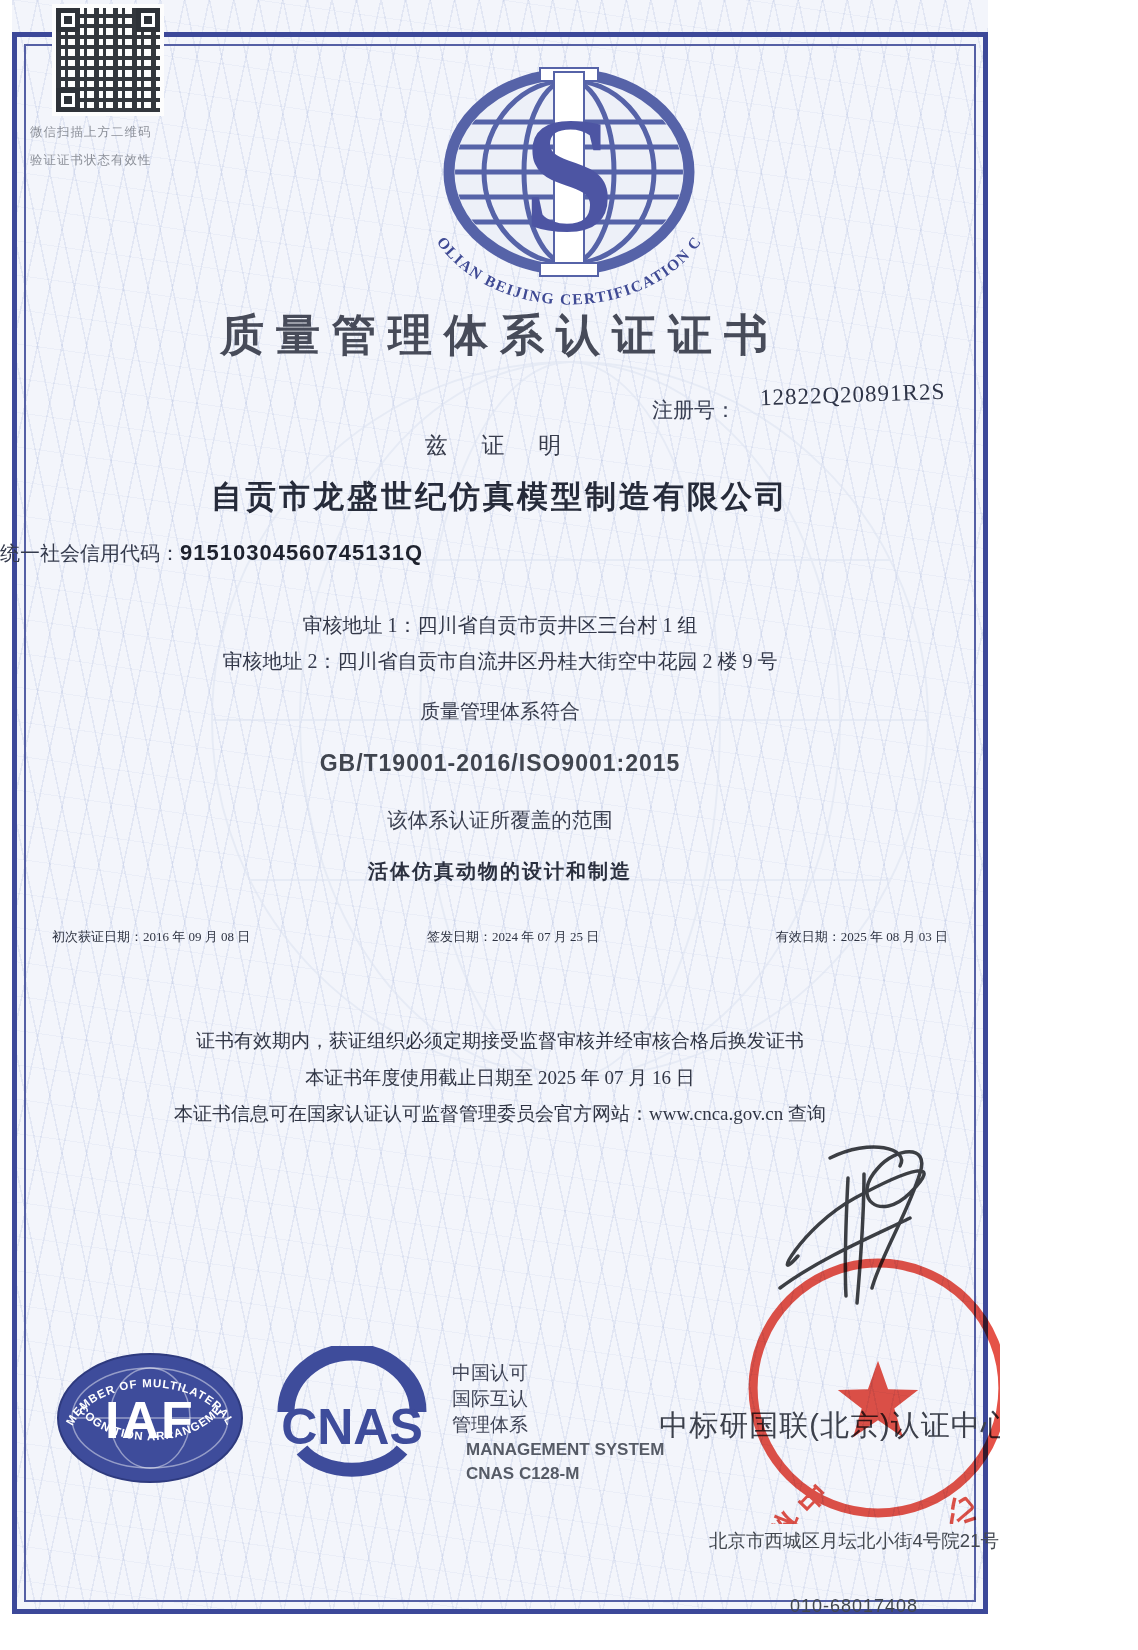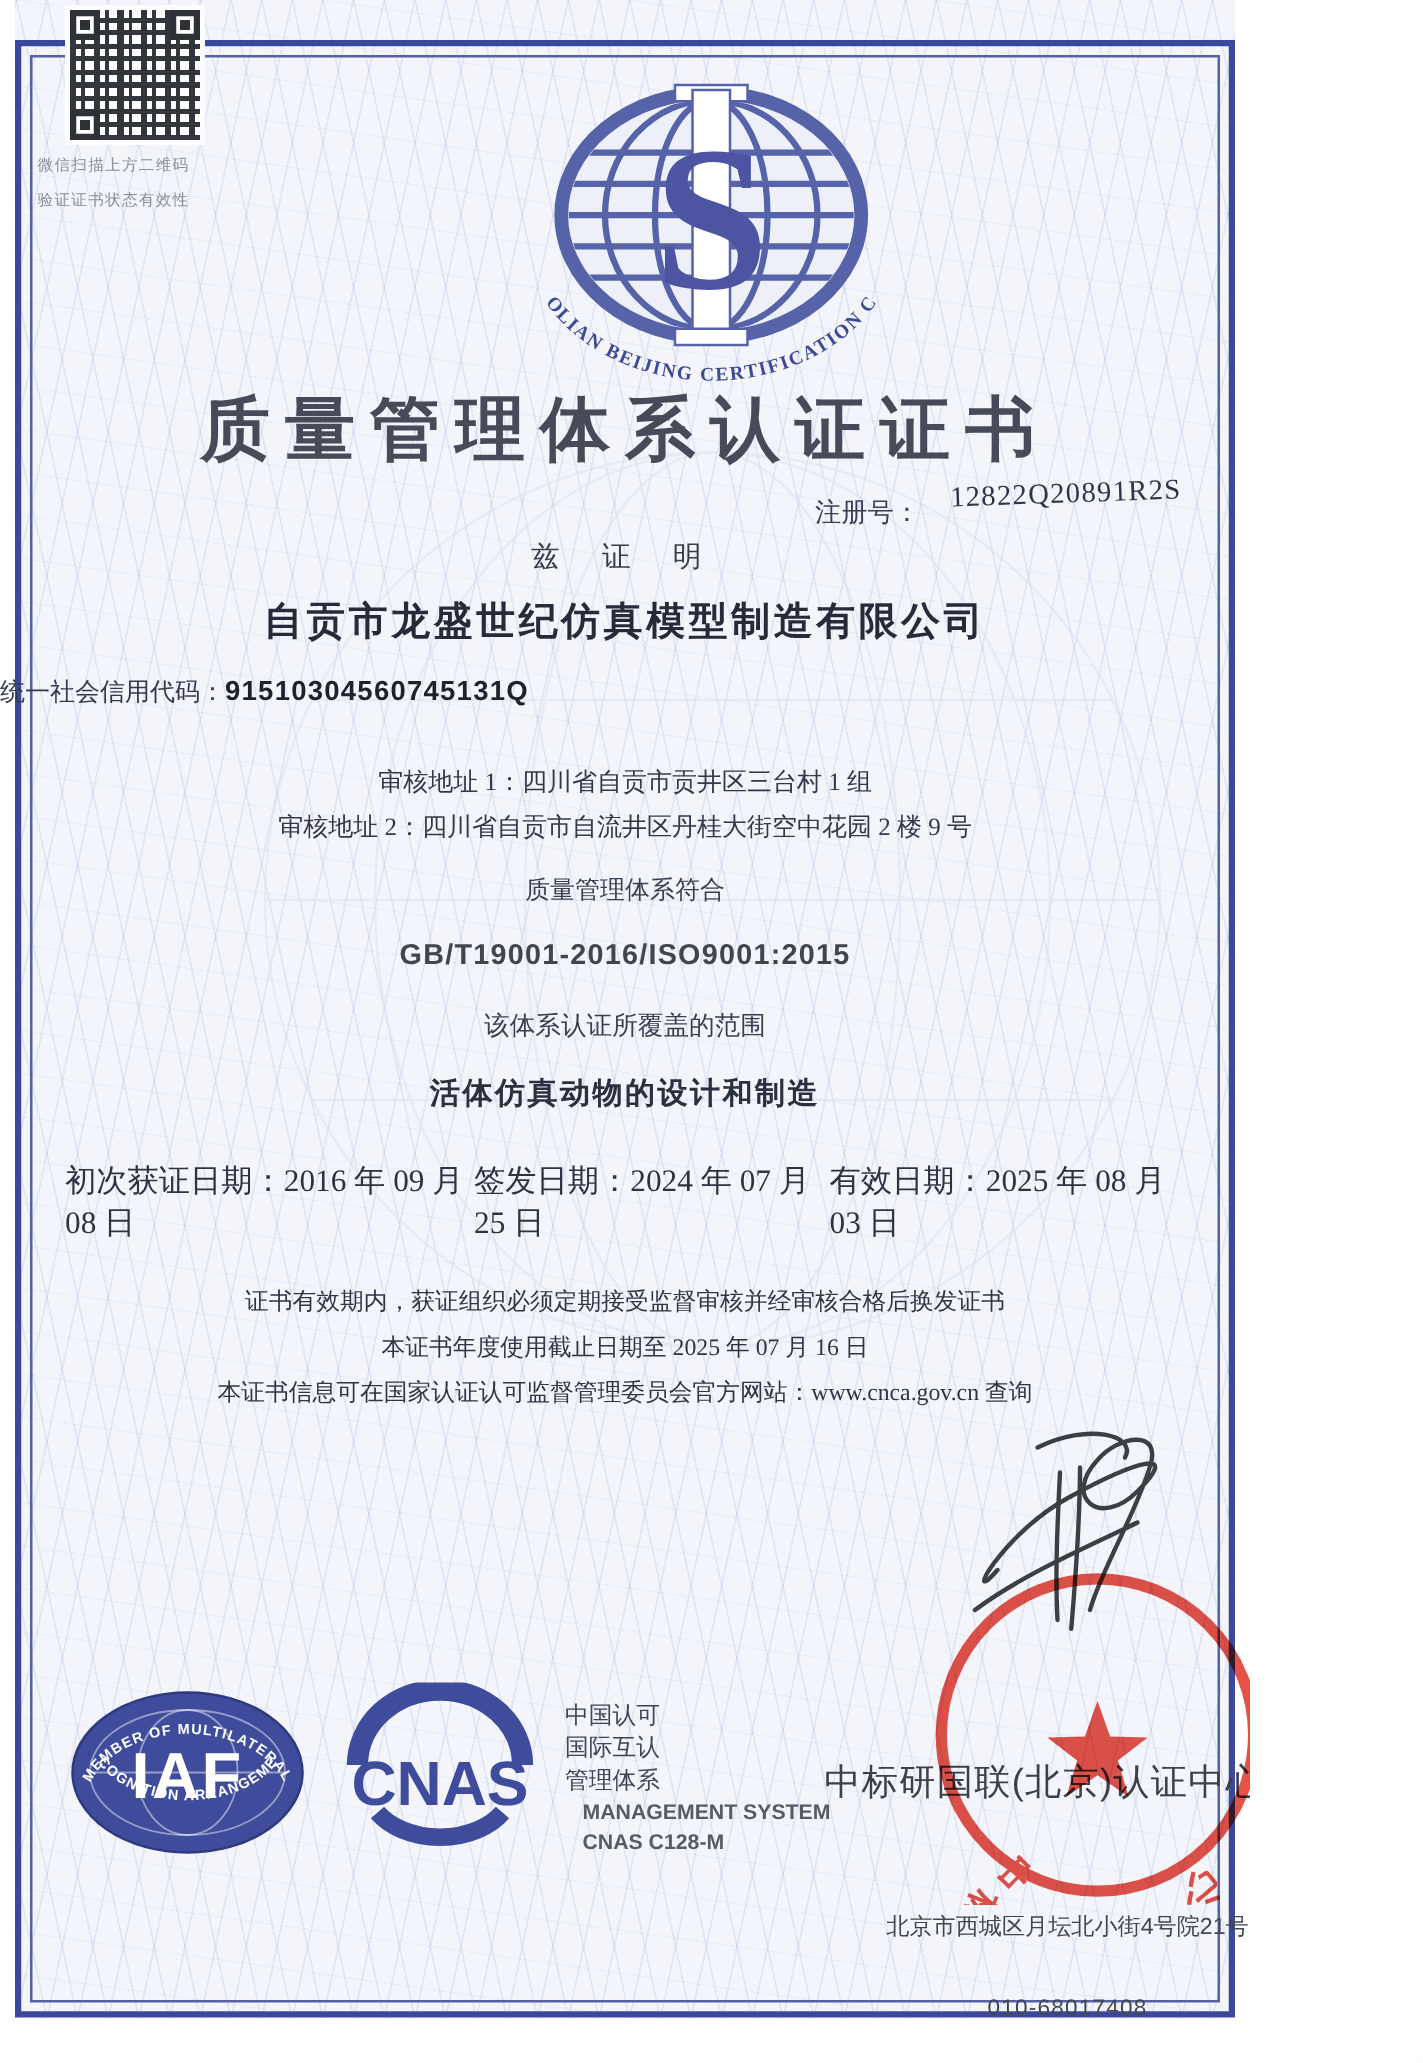--- a/index.html
+++ b/index.html
@@ -35,21 +35,21 @@
   .f-tl{left:0;top:0}.f-tr{right:0;top:0}.f-bl{left:0;bottom:0}
   .qr-cap{position:absolute;left:30px;width:170px;font-size:12.5px;letter-spacing:1px;color:#8b8f98;font-family:"Liberation Sans",sans-serif;}
   .qr-cap1{top:124px;} .qr-cap2{top:152px;}
 
   
   .csi-logo{position:absolute;left:408px;top:60px;}
 
   .title{
     position:absolute;left:0;right:0;top:306px;text-align:center;
     font-family:"Liberation Sans","DejaVu Sans",sans-serif;font-weight:700;
-    font-size:56px;letter-spacing:12px;color:#474b59;
+    font-size:44px;letter-spacing:12px;color:#474b59;
   }
   .reg-label{position:absolute;left:652px;top:396px;font-size:21px;color:#3a4054;}
   .reg-value{
     position:absolute;left:760px;top:382px;font-size:23px;color:#2f3548;
     font-family:"Liberation Serif",serif;transform:rotate(-2deg);letter-spacing:1px;
   }
   .certify{position:absolute;left:0;right:0;top:430px;text-align:center;font-size:23px;letter-spacing:14px;color:#383d4d;}
   .company{
     position:absolute;left:0;right:0;top:476px;text-align:center;
     font-family:"Liberation Sans","DejaVu Sans",sans-serif;font-weight:700;font-size:31px;letter-spacing:3px;color:#262b3a;
@@ -59,25 +59,25 @@
   .addr{position:absolute;left:0;right:0;text-align:center;font-size:20px;color:#333849;}
   .addr-1{top:576px}.addr-2{top:612px}.addr-3{top:648px}
   .conformity{position:absolute;left:0;right:0;top:698px;text-align:center;font-size:20px;color:#3a3f50;font-family:"Liberation Sans",sans-serif;}
   .standard{
     position:absolute;left:0;right:0;top:750px;text-align:center;
     font-family:"Liberation Sans",sans-serif;font-weight:700;font-size:23px;letter-spacing:1px;color:#40454f;
   }
   .scope-heading{position:absolute;left:0;right:0;top:806px;text-align:center;font-size:20.5px;color:#3a3f50;font-family:"Liberation Sans",sans-serif;}
   .scope{
     position:absolute;left:0;right:0;top:858px;text-align:center;
-    font-family:"Liberation Sans",sans-serif;font-weight:700;font-size:24px;letter-spacing:2px;color:#2b303f;
+    font-family:"Liberation Sans",sans-serif;font-weight:700;font-size:20px;letter-spacing:2px;color:#2b303f;
   }
   .dates{
     position:absolute;left:0;right:0;top:928px;display:flex;justify-content:space-between;
-    padding:0 52px;box-sizing:border-box;font-size:25px;color:#2e3342;
+    padding:0 52px;box-sizing:border-box;font-size:13px;color:#2e3342;
   }
   .note{position:absolute;left:0;right:0;text-align:center;font-size:19px;color:#303544;}
   .note-1{top:1028px}.note-2{top:1065px}.note-3{top:1101px}
 
   .signature{position:absolute;left:760px;top:1138px;mix-blend-mode:multiply;}
   .stamp{position:absolute;left:742px;top:1252px;mix-blend-mode:multiply;opacity:.88;}
   .center-name{
     position:absolute;left:620px;top:1406px;width:430px;text-align:center;
     font-family:"Liberation Sans",sans-serif;font-size:29px;letter-spacing:1px;color:#3c404b;
   }

